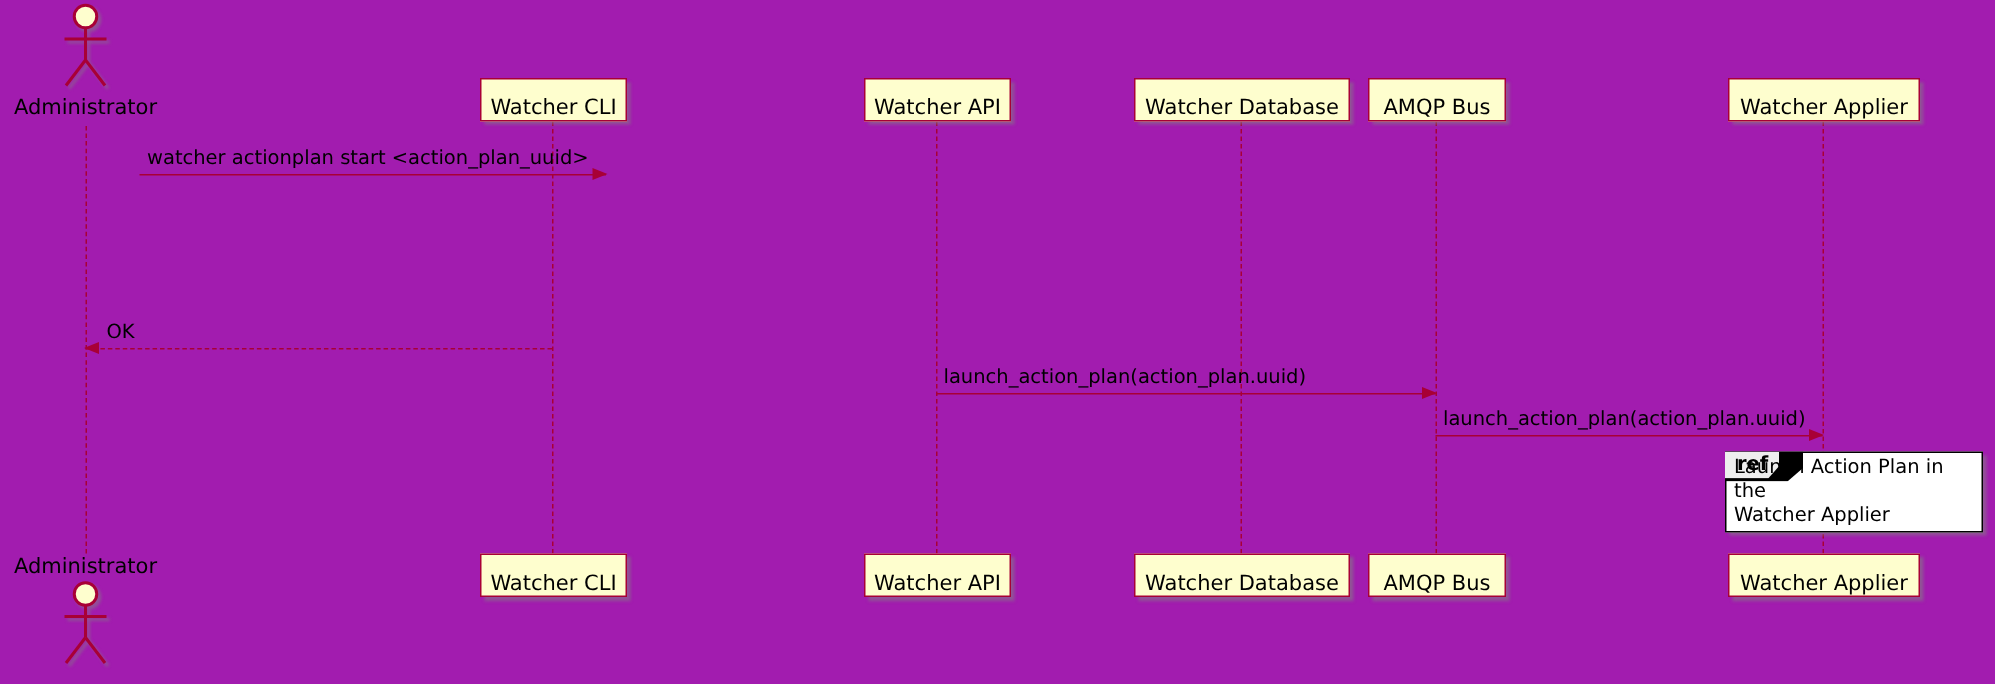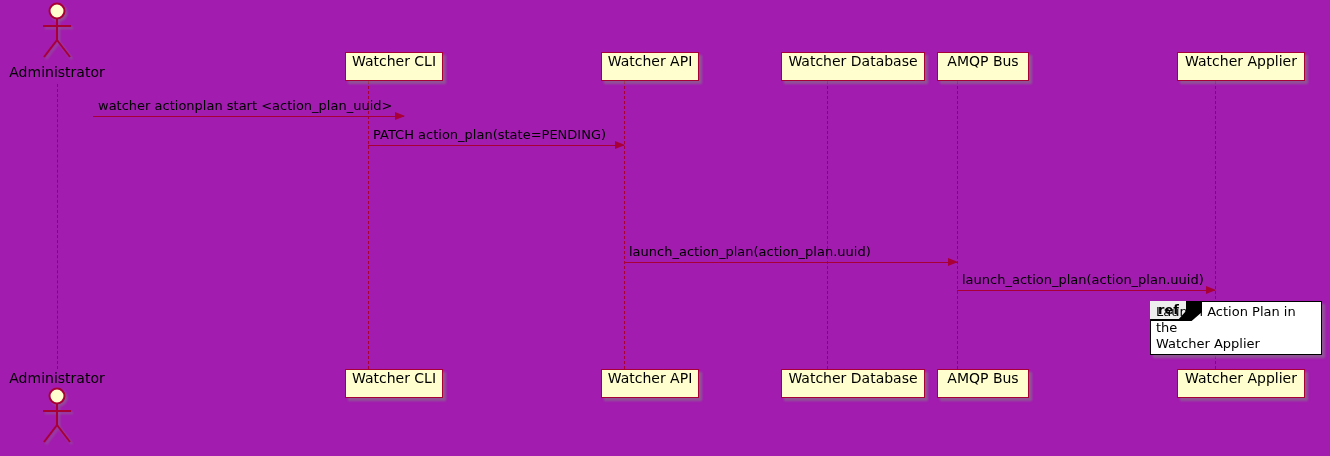--- a/index.html
+++ b/index.html
@@ -23,26 +23,25 @@
     border-left: 1px dashed #A80036;
   }
   
   .pbox {
     position: absolute;
     height: 27px;
     background: #FEFECE;
     border: 1.5px solid #A80036;
     box-shadow: 2.5px 2.5px 2px rgba(130,130,130,0.55);
     display: flex;
-    align-items: flex-start;
+    align-items: flex-end;
     justify-content: center;
     font-size: 14px;
     white-space: nowrap;
     z-index: 3;
-    margin-left: 25px;
   }
   
   .actor {
     position: absolute;
     width: 120px;
     text-align: center;
     z-index: 3;
   }
   .actor svg { filter: drop-shadow(2px 2px 1px rgba(130,130,130,0.5)); }
   .actor-label {
@@ -191,29 +190,29 @@
       <span>Watcher Applier</span>
     </div>
 
   <div class="msg" style="left:57px; top:98px; width:311px;padding-left:36px;">
     <div class="msg-text">watcher actionplan start &lt;action_plan_uuid&gt;</div>
     <div class="msg-line solid">
         <i class="arr right"></i>
       </div>
   </div>
 
-  <div class="msg" style="left:368px; top:127px; width:256px;">
-    <div class="msg-text">PATCH action_plan(state=PENDING)</div>
-    <div class="msg-line solid">
-        <i class="arr right"></i>
-      </div>
-  </div>
-
-
-
+
+
+
+  <div class="msg reverse" style="left:57px; top:214px; width:311px;">
+    <div class="msg-text">OK</div>
+    <div class="msg-line dashed">
+        <i class="arr left"></i>
+      </div>
+  </div>
 
   <div class="msg" style="left:624px; top:244px; width:333px;">
     <div class="msg-text">launch_action_plan(action_plan.uuid)</div>
     <div class="msg-line solid">
         <i class="arr right"></i>
       </div>
   </div>
 
   <div class="msg" style="left:957px; top:272px; width:258px;">
     <div class="msg-text">launch_action_plan(action_plan.uuid)</div>

